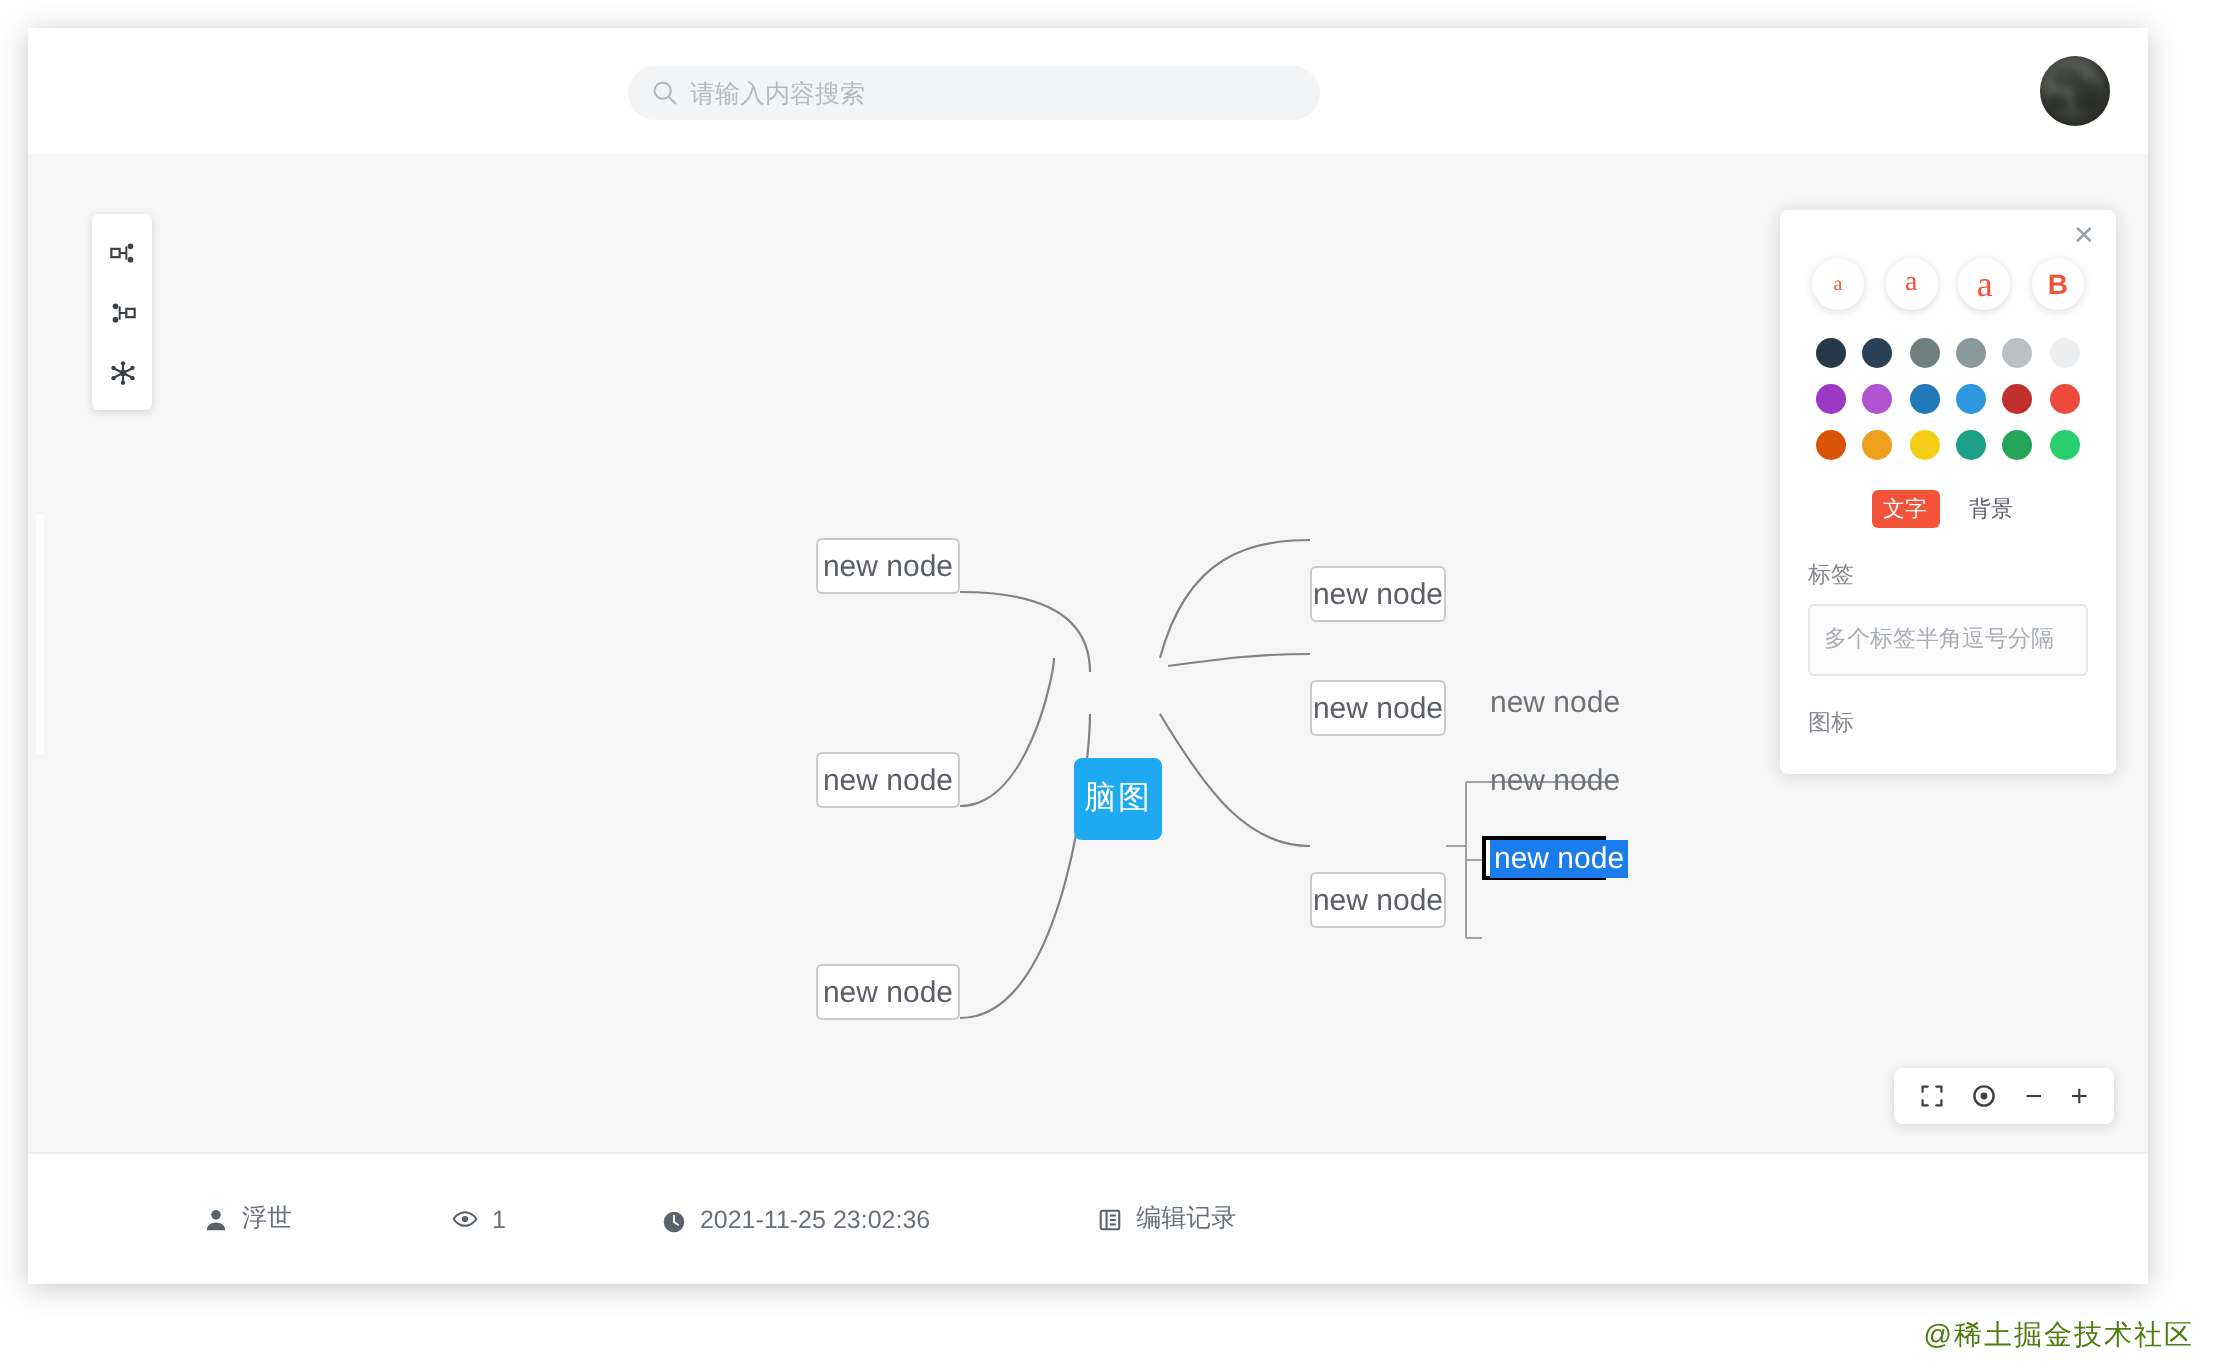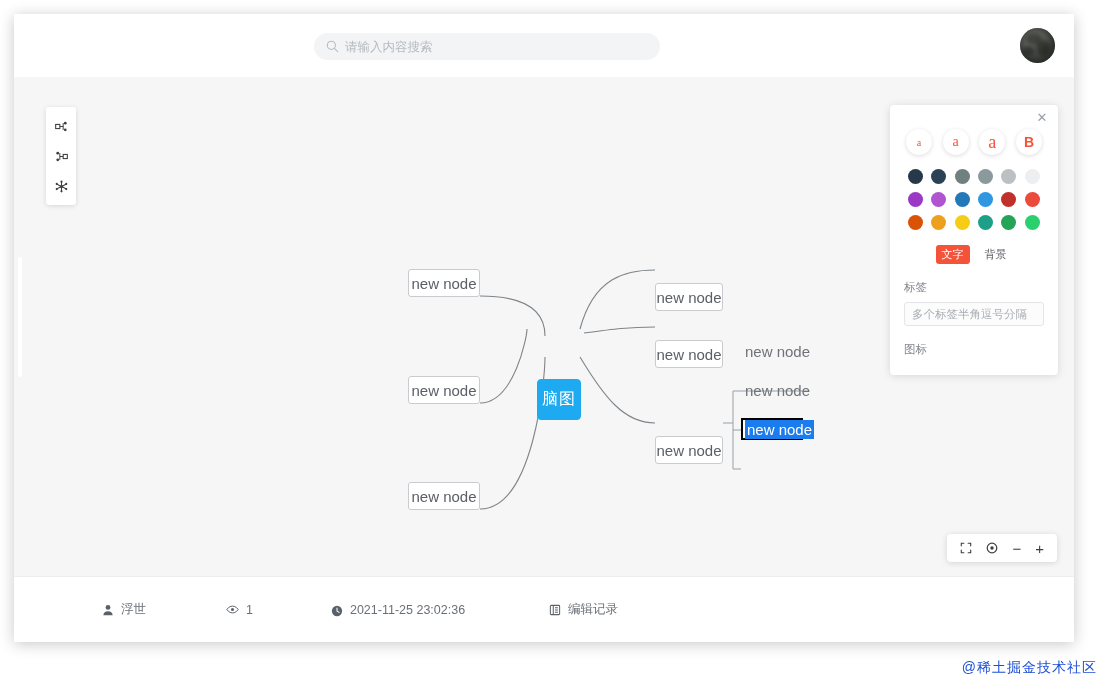--- a/index.html
+++ b/index.html
@@ -102,21 +102,21 @@
   .fbtn.s3{font-size:18px;}
   .fbtn.s4{font-size:14px;font-weight:bold;font-family:"Liberation Sans",sans-serif;}
   .swatches{margin-top:14px;display:grid;grid-template-columns:repeat(6,1fr);row-gap:8px;justify-items:center;}
   .sw{width:15px;height:15px;border-radius:50%;cursor:pointer;}
   .modrow{display:flex;align-items:center;justify-content:center;gap:9px;margin-top:15px;}
   .chip{font-size:11px;padding:2px 6px;border-radius:3px;cursor:pointer;}
   .chip.on{background:#f4533a;color:#fff;}
   .chip.off{color:#5c6066;}
   .flabel{font-size:11.5px;color:#85898f;margin-top:16px;}
   .finput{
-    margin-top:7px;width:100%;height:24px;box-sizing:border-box;
+    margin-top:7px;width:100%;height:36px;box-sizing:border-box;
     border:1px solid #e3e5e8;border-radius:3px;background:#fcfcfd;
     padding:0 7px;font-size:11.5px;color:#5c6066;outline:0;
     font-family:"Liberation Sans","DejaVu Sans",sans-serif;
   }
   .finput::placeholder{color:#a9aeb4;}
 
   
   .footer{
     position:absolute;left:0;bottom:0;width:1060px;height:65px;
     background:#fff;border-top:1px solid #eceef0;
@@ -124,21 +124,21 @@
   }
   .fitem{display:flex;align-items:center;gap:7px;font-size:12.5px;color:#6a7078;}
   .fitem .ic{display:flex;align-items:center;color:#5a616a;}
   .fitem.author{margin-left:88px;}
   .fitem.views{margin-left:80px;}
   .fitem.time{margin-left:78px;align-items:flex-end;}
   .fitem.log{margin-left:84px;}
 
   .watermark{
     position:absolute;right:18px;bottom:8px;
-    font-size:14px;color:#1d4ed8;letter-spacing:1px;
+    font-size:14px;color:#4d7c0f;letter-spacing:1px;
   }
 </style>
 </head>
 <body>
 
 <div id="app">
 
   <div class="header">
     <div class="search-wrap">
       <span class="search-icon">

